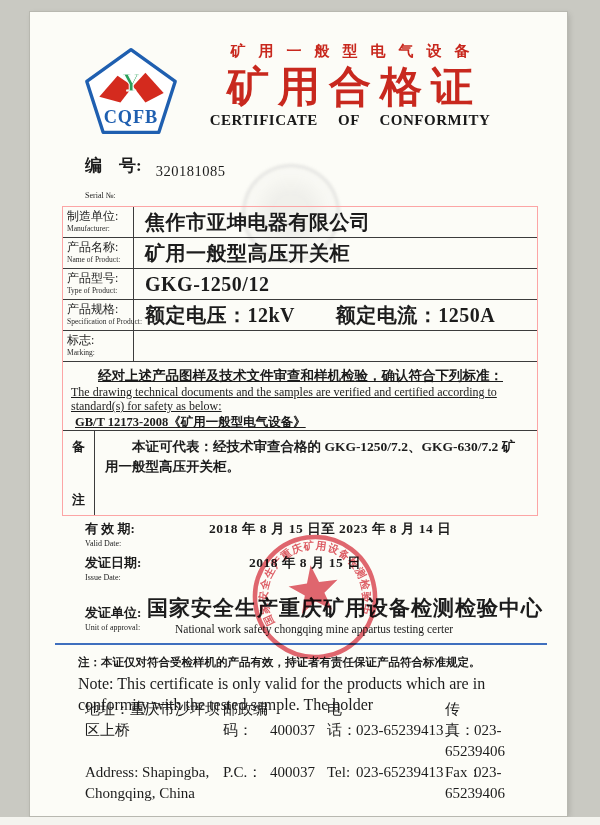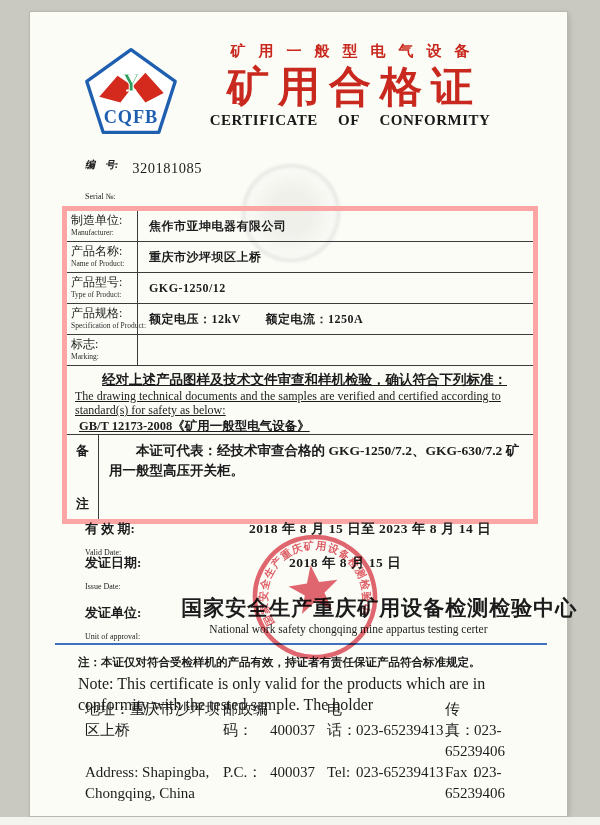--- a/index.html
+++ b/index.html
@@ -21,51 +21,51 @@
   
   .header { position:absolute; top:0; left:0; right:0; height:140px; }
   .logo { position:absolute; left:52px; top:34px; width:98px; height:92px; }
   .header-text { position:absolute; left:150px; top:30px; width:340px; text-align:center; }
   .tagline { font-size:15px; font-weight:bold; color:#c8281e; letter-spacing:13px; margin-left:13px; white-space:nowrap; }
   .title-zh { font-size:42px; font-weight:bold; color:#c8281e; letter-spacing:9px; margin-left:9px; margin-top:2px; line-height:48px; white-space:nowrap; }
   .title-en { font-size:15px; font-weight:bold; color:#191919; word-spacing:16px; letter-spacing:0.5px; margin-top:1px; white-space:nowrap; }
 
   
   .serial { position:absolute; top:142px; left:55px; }
-  .serial-zh { font-size:10px; font-weight:bold;font-style:italic; }
+  .serial-zh { font-size:17px; font-weight:bold; }
   .serial-val { font-size:14.5px; margin-left:14px; position:relative; top:5px; letter-spacing:0.5px; }
-  .serial-en { font-size:8px; margin-top:20px; color:#222; }
+  .serial-en { font-size:8px; margin-top:14px; color:#222; }
 
   
   .ghost-stamp { position:absolute; left:212px; top:152px; width:98px; height:98px;
     border:3px solid rgba(130,130,135,0.16); border-radius:50%;
     background:radial-gradient(circle, rgba(130,130,135,0.10) 30%, rgba(130,130,135,0.03) 60%);
     filter:blur(1.5px); }
 
   
-  .cert-table { position:absolute; top:194px; left:32px; width:476px; border:5px solid #fca5a5; background:transparent; }
+  .cert-table { position:absolute; top:194px; left:32px; width:476px; border:1px solid #fca5a5; background:transparent; }
   .trow { display:flex; border-bottom:1px solid #3c3c3c; height:31px; }
   .tlabel { width:71px; border-right:1px solid #3c3c3c; padding:2px 2px 0 4px; }
   .lz { font-size:12px; line-height:15px; white-space:nowrap; }
   .le { font-size:7.5px; line-height:10px; color:#2a2a2a; white-space:nowrap; }
-  .tval { flex:1; display:flex; align-items:center; padding-left:11px; font-size:12px; font-weight:600; letter-spacing:0.5px; }
+  .tval { flex:1; display:flex; align-items:center; padding-left:11px; font-size:20px; font-weight:600; letter-spacing:0.5px; }
   .tstd { border-bottom:1px solid #3c3c3c; height:69px; padding:4px 8px 0 8px;text-decoration:underline; }
   .std-zh { font-size:13.5px; font-weight:600; text-indent:2em; line-height:19px; }
   .std-en { font-size:12px; line-height:14px; color:#222; }
   .std-ref { font-size:12.5px; font-weight:600; line-height:19px; padding-left:4px; }
   .tremark { display:flex; height:84px; }
   .rlabel { width:32px; border-right:1px solid #3c3c3c; display:flex; flex-direction:column; justify-content:space-between; align-items:center; padding:7px 0 6px 0; font-size:13px; font-weight:600; }
   .rtext { flex:1; padding:6px 12px 0 10px; font-size:13.5px; font-weight:600; line-height:20px; text-indent:2em; }
 
   
   .dates { position:absolute; top:508px; left:55px; width:460px; }
-  .drow { display:flex;gap:40px; }
+  .drow { display:flex; }
   .dlabel { width:92px; }
   .dl-zh { font-size:13px; font-weight:bold; white-space:nowrap; }
-  .dl-en { font-size:8px; color:#222; margin-top:10px; }
+  .dl-en { font-size:8px; color:#222; margin-top:1px; }
   .dval { font-size:13.5px; font-weight:600; letter-spacing:0.5px; white-space:nowrap; }
   .row-valid { height:34px; }
   .row-valid .dval { margin-left:32px; }
   .row-issue { height:40px; }
   .row-issue .dval { margin-left:72px; }
   .row-auth .dlabel { width:62px; padding-top:10px; }
   .auth { flex:1; }
   .auth-zh { font-size:21px; font-weight:bold; letter-spacing:1px; white-space:nowrap; }
   .auth-en { font-size:11.5px; margin-top:1px; margin-left:28px; white-space:nowrap; }
 
@@ -120,21 +120,21 @@
           <div class="lz">制造单位:</div>
           <div class="le">Manufacturer:</div>
         </div>
       <div class="tval">焦作市亚坤电器有限公司</div>
     </div>
     <div class="trow">
       <div class="tlabel">
           <div class="lz">产品名称:</div>
           <div class="le">Name of Product:</div>
         </div>
-      <div class="tval">重庆市沙坪坝区上桥</div>
+      <div class="tval">矿用一般型高压开关柜</div>
     </div>
     <div class="trow">
       <div class="tlabel">
           <div class="lz">产品型号:</div>
           <div class="le">Type of Product:</div>
         </div>
       <div class="tval">GKG-1250/12</div>
     </div>
     <div class="trow">
       <div class="tlabel">

